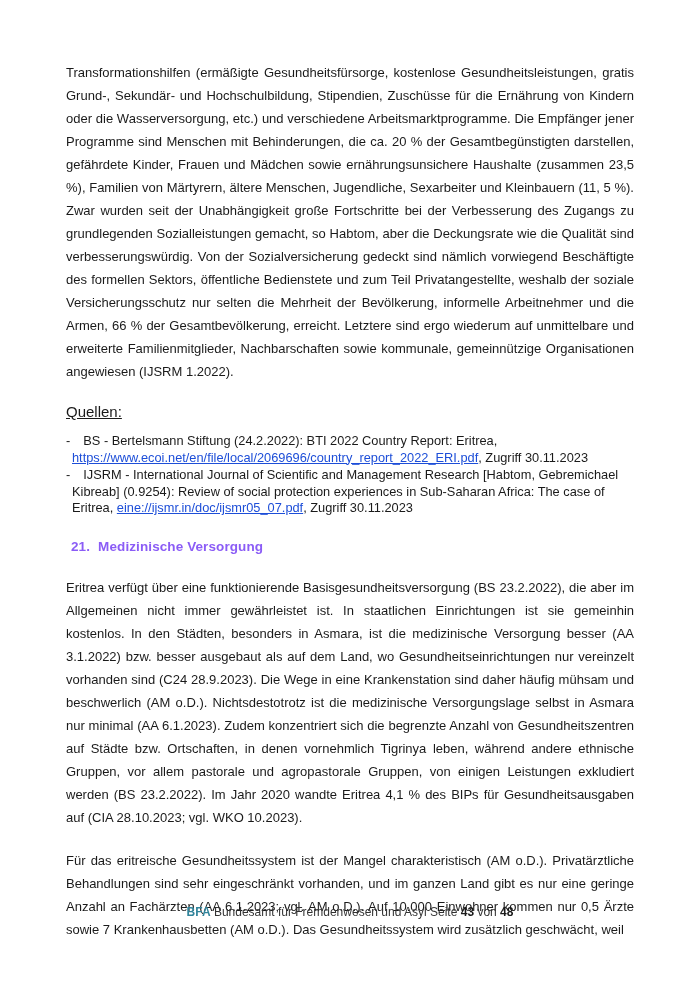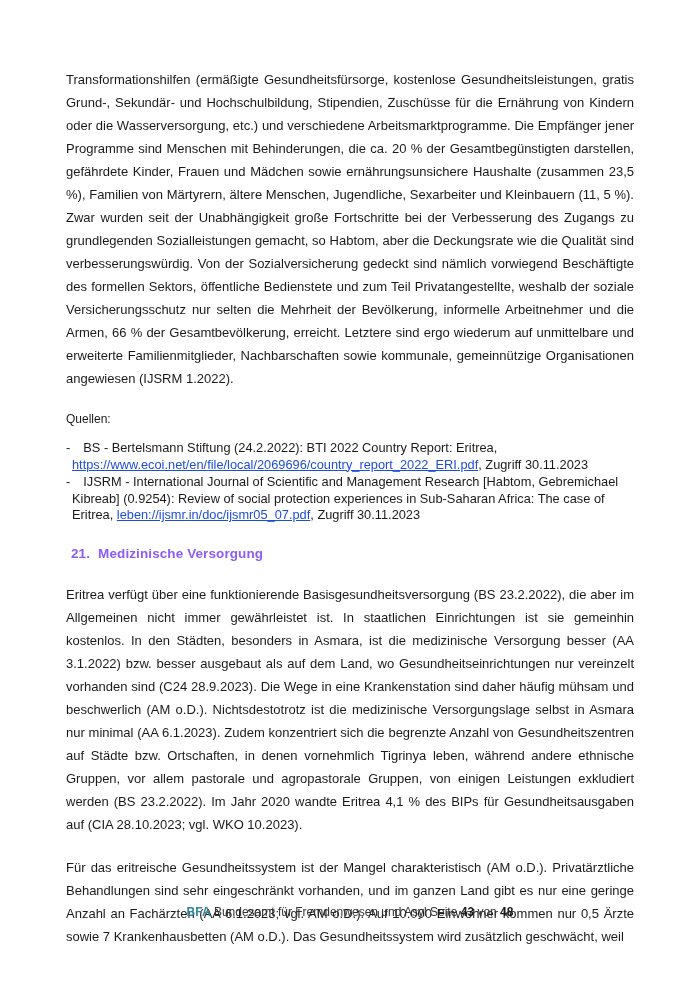--- a/index.html
+++ b/index.html
@@ -15,26 +15,27 @@
     width: 700px; height: 990px;
     background: #ffffff;
     overflow: hidden;
   }
   .content { padding: 56px 66px 0 66px; }
 
   p.body {
     font-size: 13px;
     line-height: 23px;
     text-align: justify;
-    margin: 12px 0 20px 0;
+    margin: 5px 0 20px 0;
   }
 
   .quellen {
-    font-size: 12px;
+    font-size: 15px;
     line-height: 18px;
+    text-decoration: underline;
     margin: 0 0 12px 0;
   }
 
   .sources { font-size: 12.8px; line-height: 16.5px; margin: 0; }
   .source { padding-left: 6px; text-indent: -6px; margin: 0 0 1px 0; }
   .source .bullet { margin-right: 13px; }
 
   a.link { color: #1d4ed8; text-decoration: underline; cursor: pointer; }
 
   .heading {
@@ -68,21 +69,21 @@
 
     <p class="body">Transformationshilfen (ermäßigte Gesundheitsfürsorge, kostenlose Gesundheitsleistungen, gratis Grund-, Sekundär- und Hochschulbildung, Stipendien, Zuschüsse für die Ernährung von Kindern oder die Wasserversorgung, etc.) und verschiedene Arbeitsmarktprogramme. Die Empfänger jener Programme sind Menschen mit Behinderungen, die ca. 20 % der Gesamtbegünstigten darstellen, gefährdete Kinder, Frauen und Mädchen sowie ernährungsunsichere Haushalte (zusammen 23,5 %), Familien von Märtyrern, ältere Menschen, Jugendliche, Sexarbeiter und Kleinbauern (11, 5 %). Zwar wurden seit der Unabhängigkeit große Fortschritte bei der Verbesserung des Zugangs zu grundlegenden Sozialleistungen gemacht, so Habtom, aber die Deckungsrate wie die Qualität sind verbesserungswürdig. Von der Sozialversicherung gedeckt sind nämlich vorwiegend Beschäftigte des formellen Sektors, öffentliche Bedienstete und zum Teil Privatangestellte, weshalb der soziale Versicherungsschutz nur selten die Mehrheit der Bevölkerung, informelle Arbeitnehmer und die Armen, 66 % der Gesamtbevölkerung, erreicht. Letztere sind ergo wiederum auf unmittelbare und erweiterte Familienmitglieder, Nachbarschaften sowie kommunale, gemeinnützige Organisationen angewiesen (IJSRM 1.2022).</p>
 
     <p class="quellen">Quellen:</p>
 
     <div class="sources">
       <div class="source">
         <span class="bullet">-</span><span>BS - Bertelsmann Stiftung (24.2.2022): BTI 2022 Country Report: Eritrea, </span><a class="link" href="#">https://www.ecoi.net/en/file/local/2069696/country_report_2022_ERI.pdf</a><span>, Zugriff 30.11.2023</span>
       </div>
       <div class="source">
-        <span class="bullet">-</span><span>IJSRM - International Journal of Scientific and Management Research [Habtom, Gebremichael Kibreab] (0.9254): Review of social protection experiences in Sub-Saharan Africa: The case of Eritrea, </span><a class="link" href="#">leben://ijsmr.in/doc/ijsmr05_07.pdf</a><span>, Zugriff 30.11.2023</span>
+        <span class="bullet">-</span><span>IJSRM - International Journal of Scientific and Management Research [Habtom, Gebremichael Kibreab] (0.9254): Review of social protection experiences in Sub-Saharan Africa: The case of Eritrea, </span><a class="link" href="#">eine://ijsmr.in/doc/ijsmr05_07.pdf</a><span>, Zugriff 30.11.2023</span>
       </div>
     </div>
 
     <h2 class="heading">
       <span class="hnum">21.</span><span>Medizinische Versorgung</span>
     </h2>
 
     <p class="body">Eritrea verfügt über eine funktionierende Basisgesundheitsversorgung (BS 23.2.2022), die aber im Allgemeinen nicht immer gewährleistet ist. In staatlichen Einrichtungen ist sie gemeinhin kostenlos. In den Städten, besonders in Asmara, ist die medizinische Versorgung besser (AA 3.1.2022) bzw. besser ausgebaut als auf dem Land, wo Gesundheitseinrichtungen nur vereinzelt vorhanden sind (C24 28.9.2023). Die Wege in eine Krankenstation sind daher häufig mühsam und beschwerlich (AM o.D.). Nichtsdestotrotz ist die medizinische Versorgungslage selbst in Asmara nur minimal (AA 6.1.2023). Zudem konzentriert sich die begrenzte Anzahl von Gesundheitszentren auf Städte bzw. Ortschaften, in denen vornehmlich Tigrinya leben, während andere ethnische Gruppen, vor allem pastorale und agropastorale Gruppen, von einigen Leistungen exkludiert werden (BS 23.2.2022). Im Jahr 2020 wandte Eritrea 4,1 % des BIPs für Gesundheitsausgaben auf (CIA 28.10.2023; vgl. WKO 10.2023).</p>
 
     <p class="body para-last">Für das eritreische Gesundheitssystem ist der Mangel charakteristisch (AM o.D.). Privatärztliche Behandlungen sind sehr eingeschränkt vorhanden, und im ganzen Land gibt es nur eine geringe Anzahl an Fachärzten (AA 6.1.2023; vgl. AM o.D.). Auf 10.000 Einwohner kommen nur 0,5 Ärzte sowie 7 Krankenhausbetten (AM o.D.). Das Gesundheitssystem wird zusätzlich geschwächt, weil</p>

